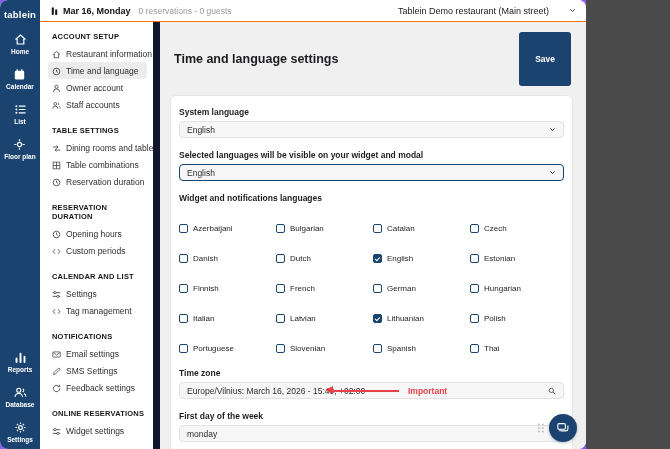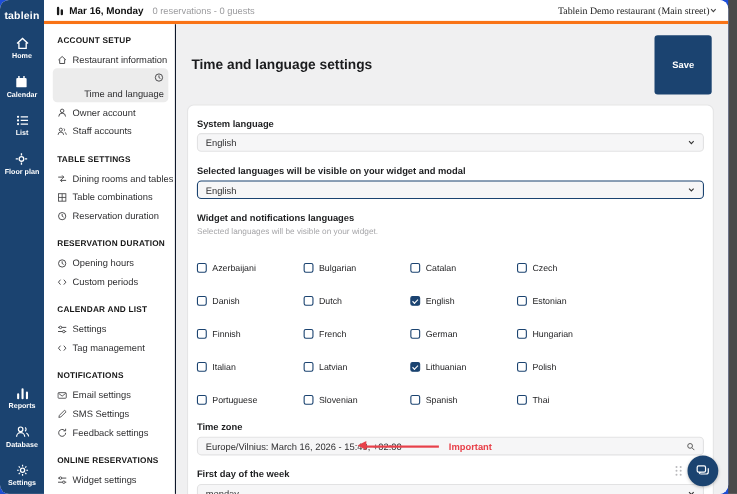--- a/index.html
+++ b/index.html
@@ -8,54 +8,54 @@
     --main-bg:#F0F0F1;
     --line:#E5E5E6;
     --field-bg:#F6F6F7;
     --field-border:#E2E2E3;
     --txt:#1F2023;
     --muted:#9B9B9E;
   }
   *{margin:0;padding:0;box-sizing:border-box;}
   html,body{font-family:"Liberation Sans",sans-serif;}
   body{background:#4A4A4A;width:670px;height:449px;overflow:hidden;}
-  .stage{position:relative;width:662px;height:449px;background:#1d4ed8;}
+  .stage{position:relative;width:586px;height:449px;background:#8b5cf6;}
   .window{position:absolute;inset:0;border-radius:8px;overflow:hidden;display:flex;background:#fff;}
 
   
   .rail{width:40px;background:var(--navy);display:flex;flex-direction:column;align-items:center;flex:none;}
   .rail .logo{color:#fff;font-size:9.5px;font-weight:bold;letter-spacing:.2px;margin-top:9px;}
   .rail-item{display:flex;flex-direction:column;align-items:center;gap:2px;margin-top:13px;cursor:pointer;}
   .rail-item .ricn{width:13px;height:13px;color:#fff;display:block;}
   .rail-item .ricn svg{width:13px;height:13px;display:block;}
   .rail-item .rlabel{color:#fff;font-size:6.5px;font-weight:bold;}
   .rail .spacer{flex:1;}
   .rail .bottom-group{margin-bottom:6px;display:flex;flex-direction:column;align-items:center;}
 
   
   .right{flex:1;display:flex;flex-direction:column;min-width:0;}
-  .topbar{height:22px;background:#fff;border-bottom:3px solid #f97316;display:flex;align-items:center;padding:0 10px;flex:none;text-align:center;}
+  .topbar{height:22px;background:#fff;border-bottom:1px solid #f97316;display:flex;align-items:center;padding:0 10px;flex:none;text-align:center;}
   .tb-left{display:flex;align-items:center;gap:4px;}
   .chart-icn{width:9px;height:9px;color:#1a1a1a;}
   .chart-icn svg{width:9px;height:9px;display:block;}
   .tb-date{font-size:9px;font-weight:bold;color:#111;}
   .tb-stats{font-size:8.5px;color:var(--muted);margin-left:4px;}
-  .tb-right{margin-left:auto;display:flex;align-items:center;gap:0;cursor:pointer;font-family:Liberation Serif, serif;}
+  .tb-right{margin-left:auto;display:flex;align-items:center;gap:20px;cursor:pointer;}
   .tb-rest{font-size:9px;color:#222;}
   .chev{width:7px;height:7px;color:#444;display:inline-block;}
   .chev svg{width:7px;height:7px;display:block;}
 
   .body{flex:1;display:flex;min-height:0;}
 
   
-  .sidebar{width:120px;background:#fff;border-right:1px solid #0f172a;padding:10px 6px 0 12px;overflow:hidden;flex:none;}
+  .sidebar{width:120px;background:#fff;border-right:7px solid #0f172a;padding:10px 6px 0 12px;overflow:hidden;flex:none;}
   .s-head{font-size:7.5px;font-weight:bold;color:#161616;letter-spacing:.2px;margin:13px 0 4px;}
   .s-sec:first-child .s-head{margin-top:0;}
   .s-item{display:flex;align-items:flex-end;gap:5px;padding:3.5px 4px;margin-left:-4px;border-radius:4px;cursor:pointer;color:#2E2E30;}
-  .s-item.sel{background:#ECECEC;flex-direction:column;}
+  .s-item.sel{background:#ECECEC;}
   .s-item .icn{width:9px;height:9px;color:#3d3d3f;flex:none;}
   .s-item .icn svg{width:9px;height:9px;display:block;}
   .s-label{font-size:8.5px;white-space:nowrap;}
 
   
   .main{flex:1;background:var(--main-bg);padding:8px 13px 0 10px;position:relative;min-width:0;}
   .main-head{display:flex;align-items:center;justify-content:space-between;margin:2px 2px 9px 4px;}
   .page-title{font-size:12.5px;font-weight:bold;color:#1B1C1E;}
   .save-btn{background:var(--navy);color:#fff;font-size:8.5px;font-weight:bold;border:none;border-radius:3px;padding:22px 16px;cursor:pointer;font-family:"Liberation Sans",sans-serif;}
 
@@ -387,21 +387,20 @@
               <span class="chev">
                     <svg viewBox="0 0 10 10">
                       <path d="M2 3.4 5 6.6 8 3.4" fill="none" stroke="currentColor" stroke-width="1.4"></path>
                     </svg>
                   </span>
             </div>
           </div>
 
           <div class="fg" style="margin-bottom:15px;">
             <span class="lbl">Widget and notifications languages</span>
-            <div class="sub">Selected languages will be visible on your widget.</div>
             <div class="cb-grid">
               <label class="cb">
                     <span class="box"></span>
                     <span class="cb-label">Azerbaijani</span>
                   </label>
               <label class="cb">
                     <span class="box"></span>
                     <span class="cb-label">Bulgarian</span>
                   </label>
               <label class="cb">

